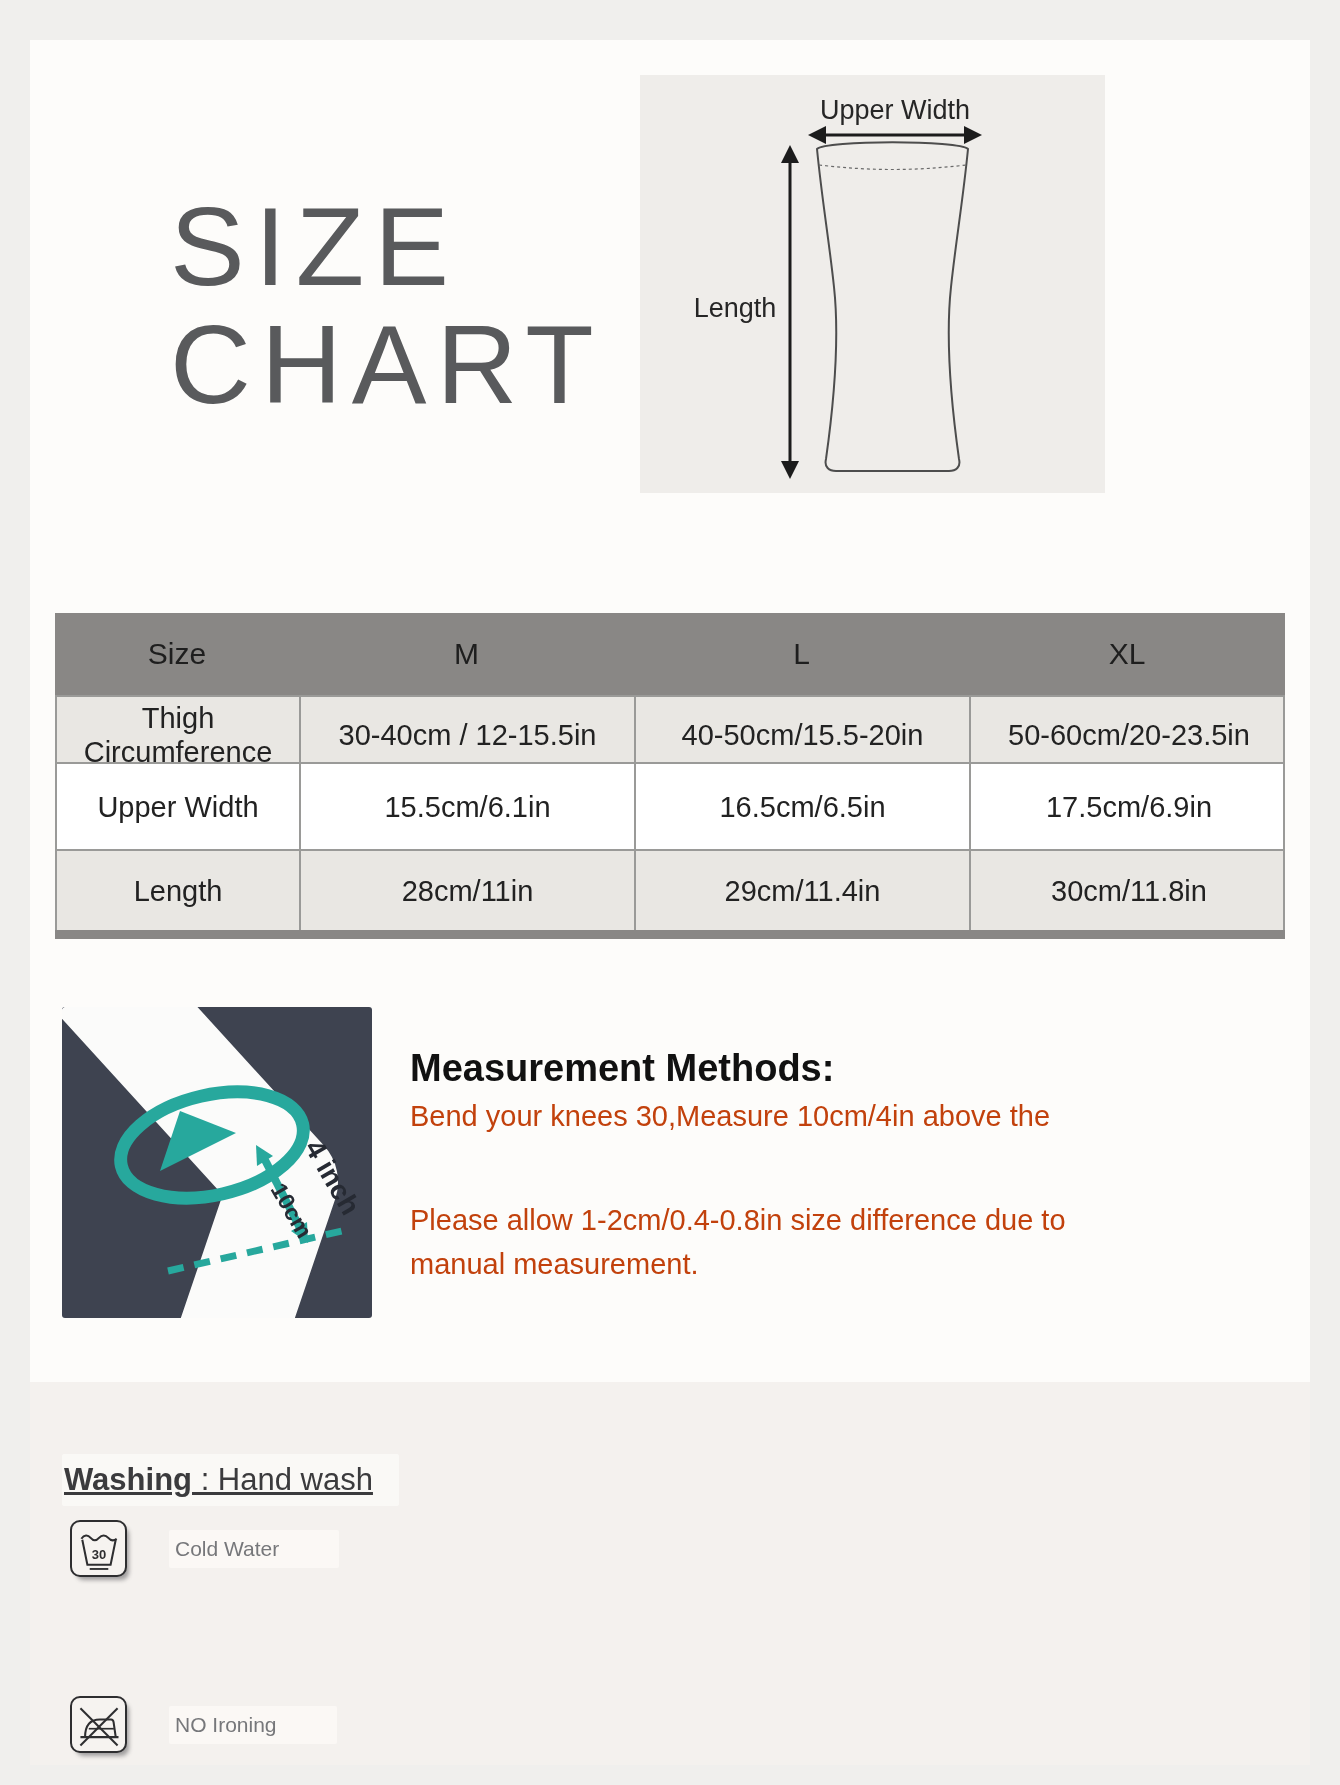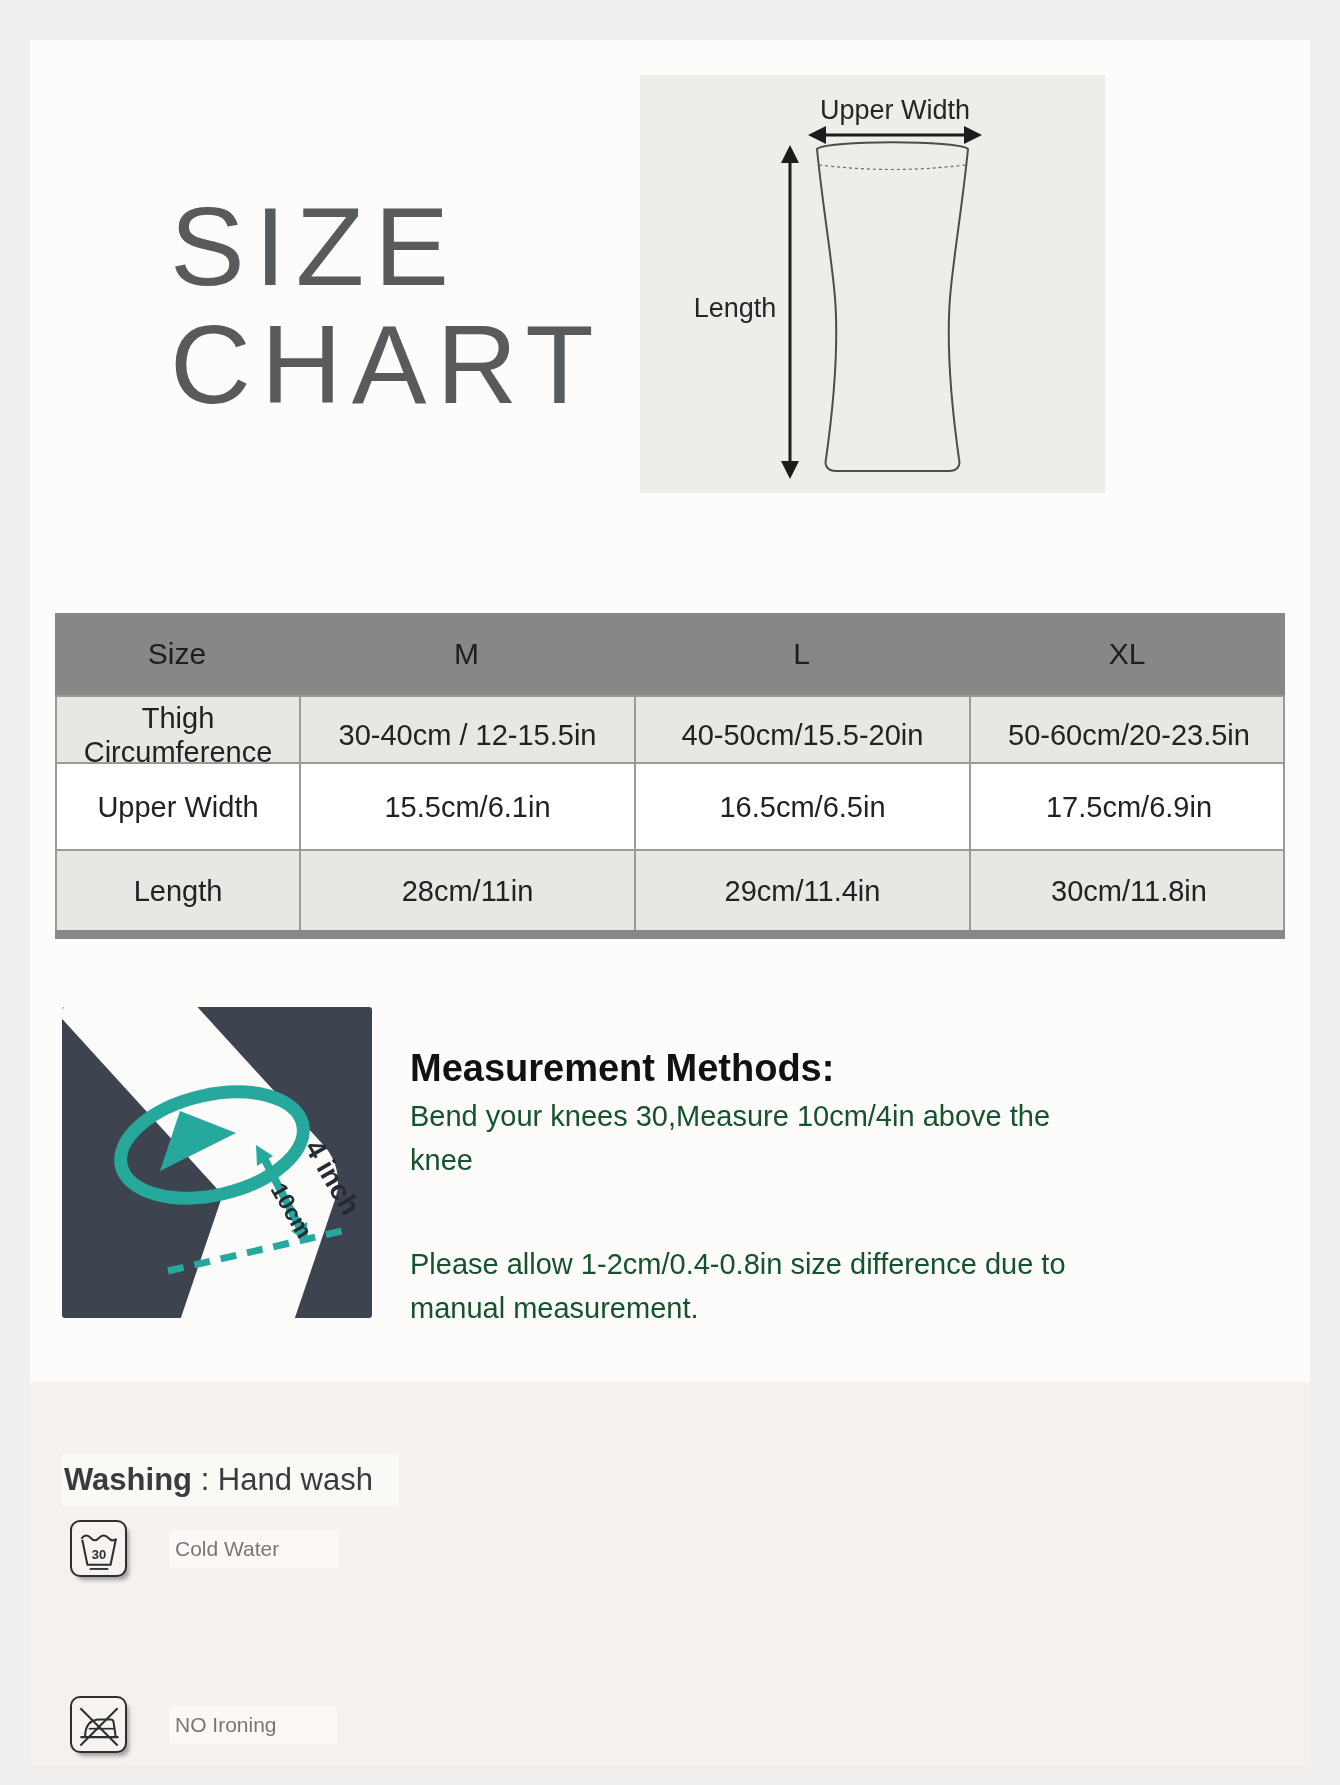--- a/index.html
+++ b/index.html
@@ -42,32 +42,32 @@
   .row-last { background:#e9e7e3; height:81px; }
   .t-bottom-bar { height:9px; background:#898785; }
   
   .knee-image {
     position:absolute; left:32px; top:967px; width:310px; height:311px;
     overflow:hidden; border-radius:3px;
   }
   
   .measure-block { position:absolute; left:380px; top:1005px; width:660px; }
   .measure-heading { font-size:38px; font-weight:bold; color:#111; line-height:46px; }
-  .measure-line { font-size:29px; color:#14532d; line-height:44px; }
+  .measure-line { font-size:29px; color:#c2410c; line-height:44px; }
   .ml-1 { margin-top:3px; }
   .ml-gap { margin-top:60px; }
   
   .washing-section {
     position:absolute; left:30px; top:1382px; width:1280px; height:383px;
     background:#f4f1ee;
   }
   .washing-heading {
     position:absolute; left:32px; top:72px;
     font-size:31px; color:#3b3b3d;
-    background:rgba(251,249,246,0.9); padding:8px 26px 8px 2px; border-radius:2px;
+    background:rgba(251,249,246,0.9); padding:8px 26px 8px 2px; border-radius:2px;text-decoration:underline;
   }
   .washing-heading .w-bold { font-weight:bold; }
   .wash-item { position:absolute; left:40px; display:flex; align-items:center; }
   .wi-1 { top:138px; } .wi-2 { top:224px; } .wi-3 { top:314px; }
   .wash-icon-box {
     width:57px; height:57px; border:2.5px solid #2e2e30; border-radius:10px;
     background:#f6f3f0; display:flex; align-items:center; justify-content:center;
     box-shadow:4px 5px 4px -2px rgba(55,55,60,0.45);
   }
   .wash-label {
@@ -149,21 +149,20 @@
         <line x1="106" y1="264" x2="280" y2="224" stroke="#27a89d" stroke-width="7" stroke-dasharray="16 11"></line>
 
         <text transform="translate(242 140) rotate(60)" font-size="28" font-weight="bold" fill="#262a33">4 inch</text>
         <text transform="translate(208 182) rotate(60)" font-size="23" font-weight="bold" fill="#262a33">10cm</text>
       </svg>
     </div>
 
     <div class="measure-block">
       <div class="measure-heading">Measurement Methods:</div>
       <div class="measure-line ml-1">Bend your knees 30,Measure 10cm/4in above the</div>
-      <div class="measure-line">knee</div>
       <div class="measure-line ml-gap">Please allow 1-2cm/0.4-0.8in size difference due to</div>
       <div class="measure-line">manual measurement.</div>
     </div>
   </div>
 
   <div class="washing-section">
     <div class="washing-heading">
       <span class="w-bold">Washing</span><span> : Hand wash</span>
     </div>
 

